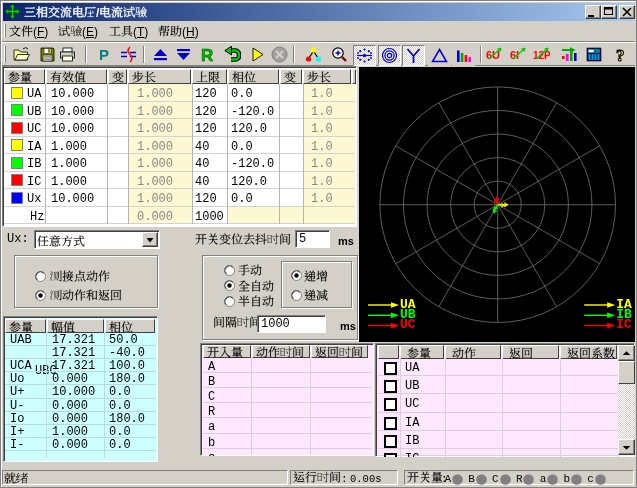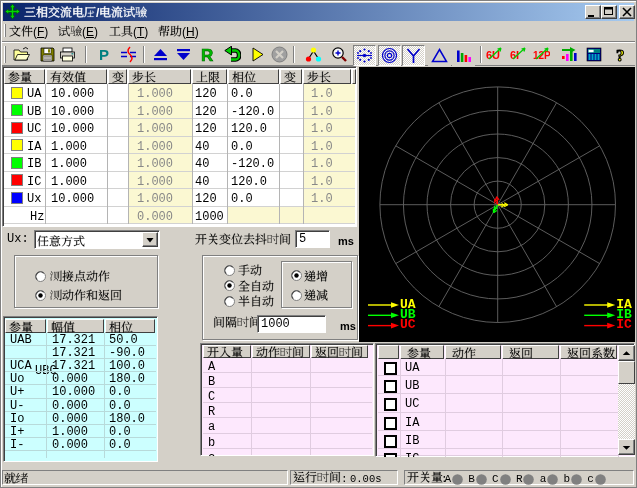--- a/index.html
+++ b/index.html
@@ -596,21 +596,21 @@
         <use href="#u4F4D" x="1000"></use>
       </svg></span>
   </div>
 <div class="a" style="left:4.5px;top:345.1px;width:151px;height:1px;background:#b8dada;"></div>
 <span class="a mono" style="left:10px;top:334px;font-size:12px;">UAB</span>
 <span class="a mono" style="left:52px;top:334px;font-size:12px;">17.321</span>
 <span class="a mono" style="left:109px;top:334px;font-size:12px;">50.0</span>
 <div class="a" style="left:4.5px;top:358.2px;width:151px;height:1px;background:#b8dada;"></div>
 <span class="a mono" style="left:10px;top:365px;font-size:12px;margin-left:25px;">UBC</span>
 <span class="a mono" style="left:52px;top:347.1px;font-size:12px;">17.321</span>
-<span class="a mono" style="left:109px;top:347.1px;font-size:12px;">-90.0</span>
+<span class="a mono" style="left:109px;top:347.1px;font-size:12px;">-40.0</span>
 <div class="a" style="left:4.5px;top:371.3px;width:151px;height:1px;background:#b8dada;"></div>
 <span class="a mono" style="left:10px;top:360.2px;font-size:12px;">UCA</span>
 <span class="a mono" style="left:52px;top:360.2px;font-size:12px;">17.321</span>
 <span class="a mono" style="left:109px;top:360.2px;font-size:12px;">100.0</span>
 <div class="a" style="left:4.5px;top:384.4px;width:151px;height:1px;background:#b8dada;"></div>
 <span class="a mono" style="left:10px;top:373.3px;font-size:12px;">Uo</span>
 <span class="a mono" style="left:52px;top:373.3px;font-size:12px;">0.000</span>
 <span class="a mono" style="left:109px;top:373.3px;font-size:12px;">180.0</span>
 <div class="a" style="left:4.5px;top:397.5px;width:151px;height:1px;background:#b8dada;"></div>
 <span class="a mono" style="left:10px;top:386.4px;font-size:12px;">U+</span>

